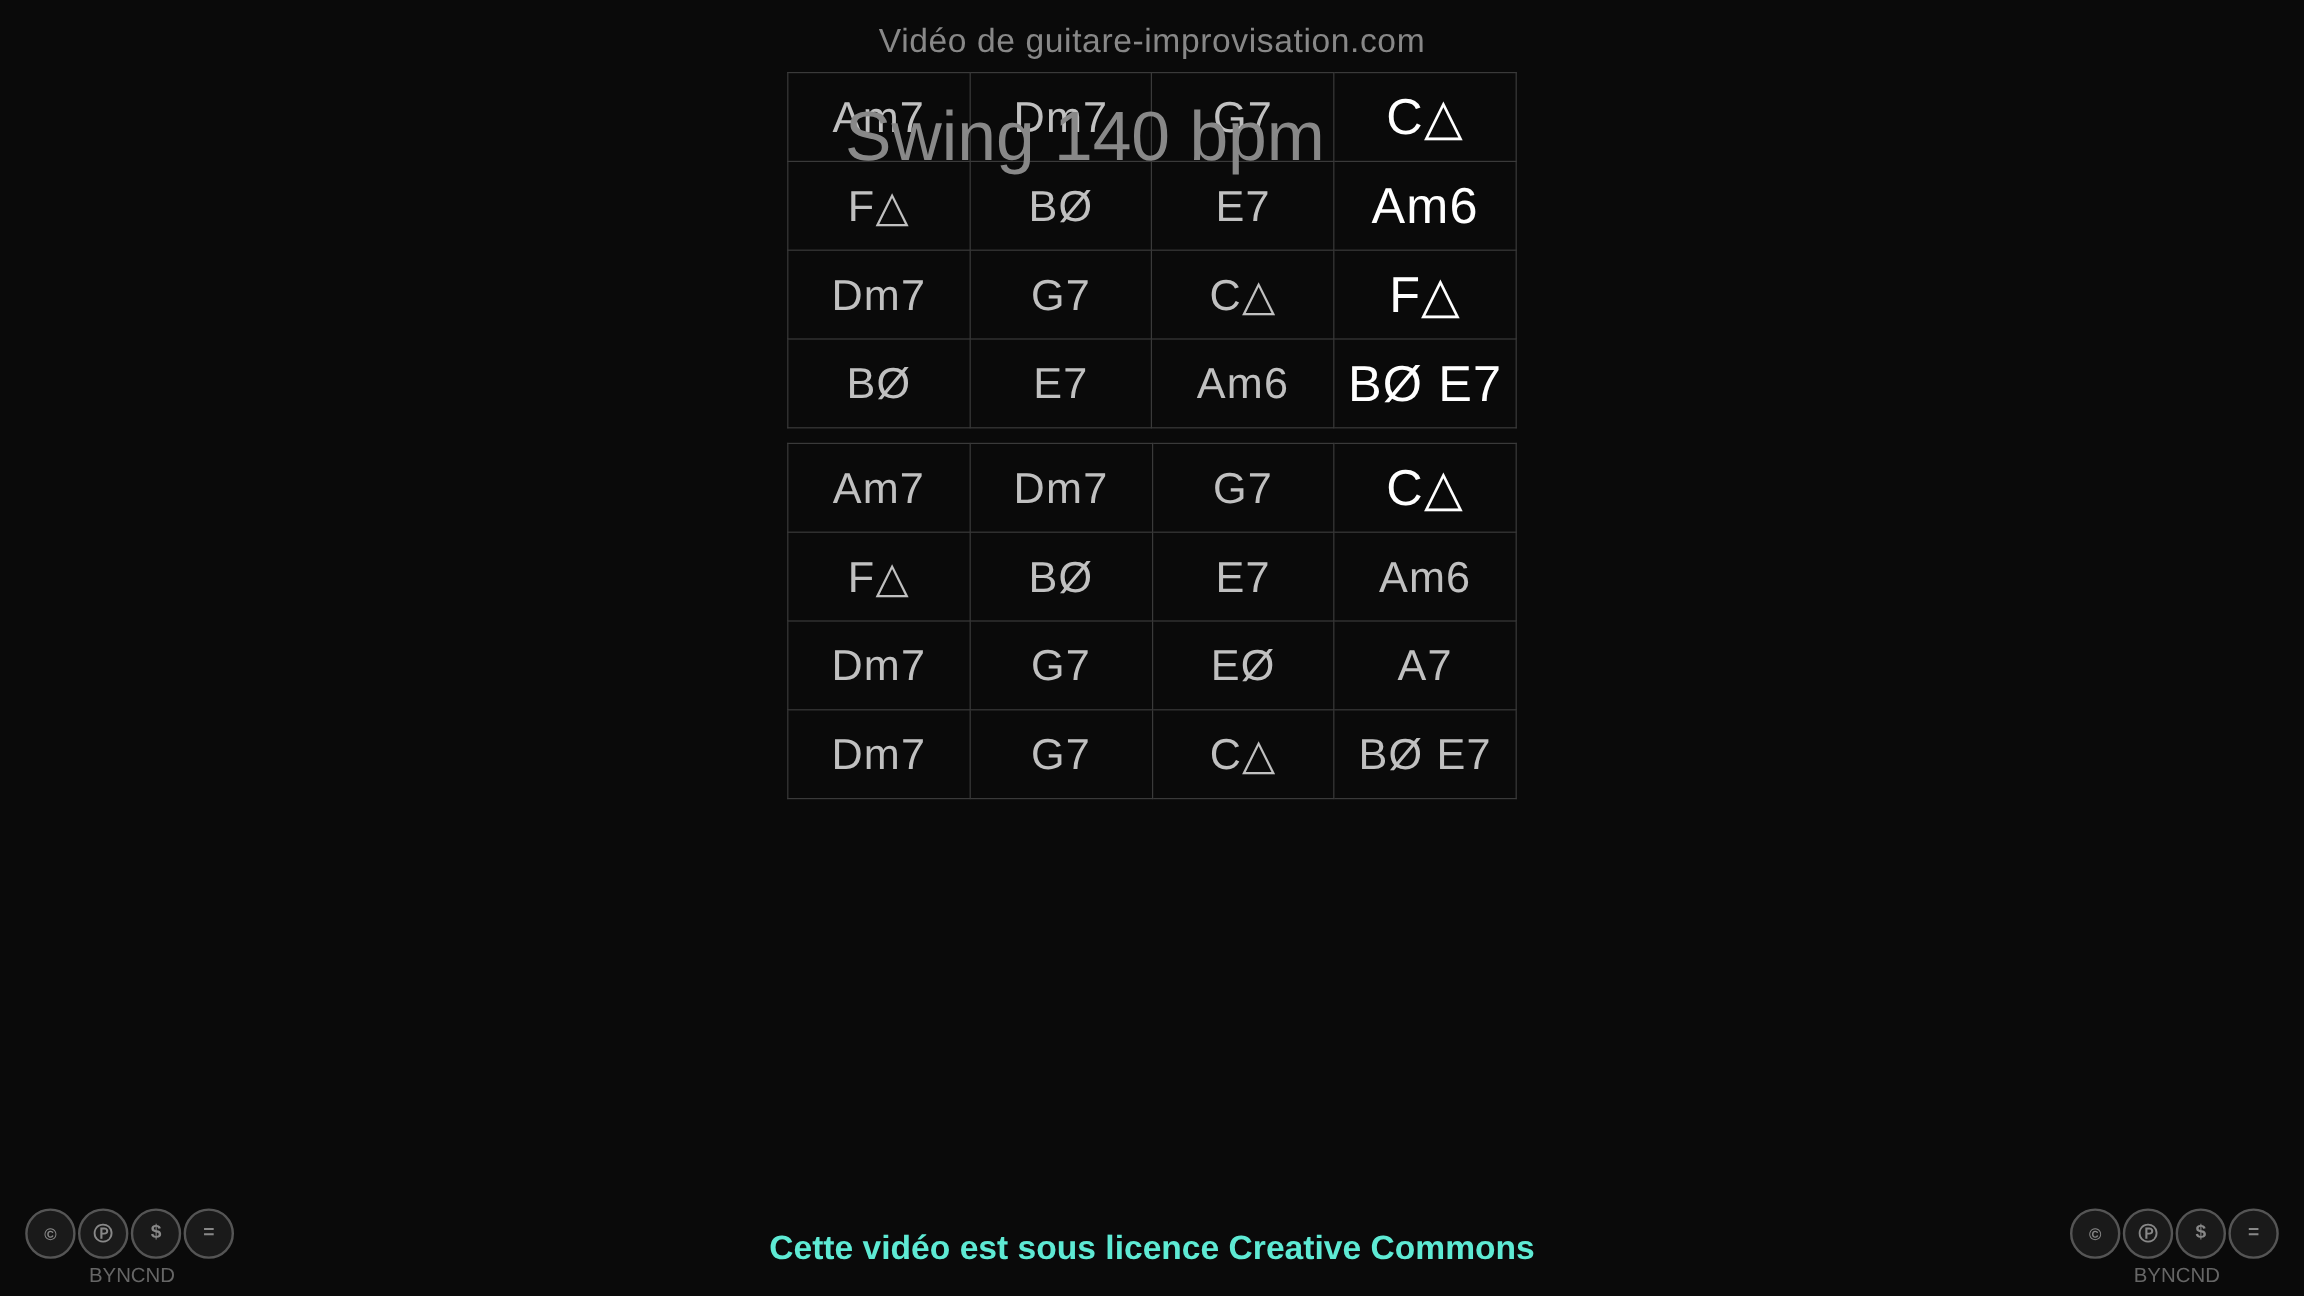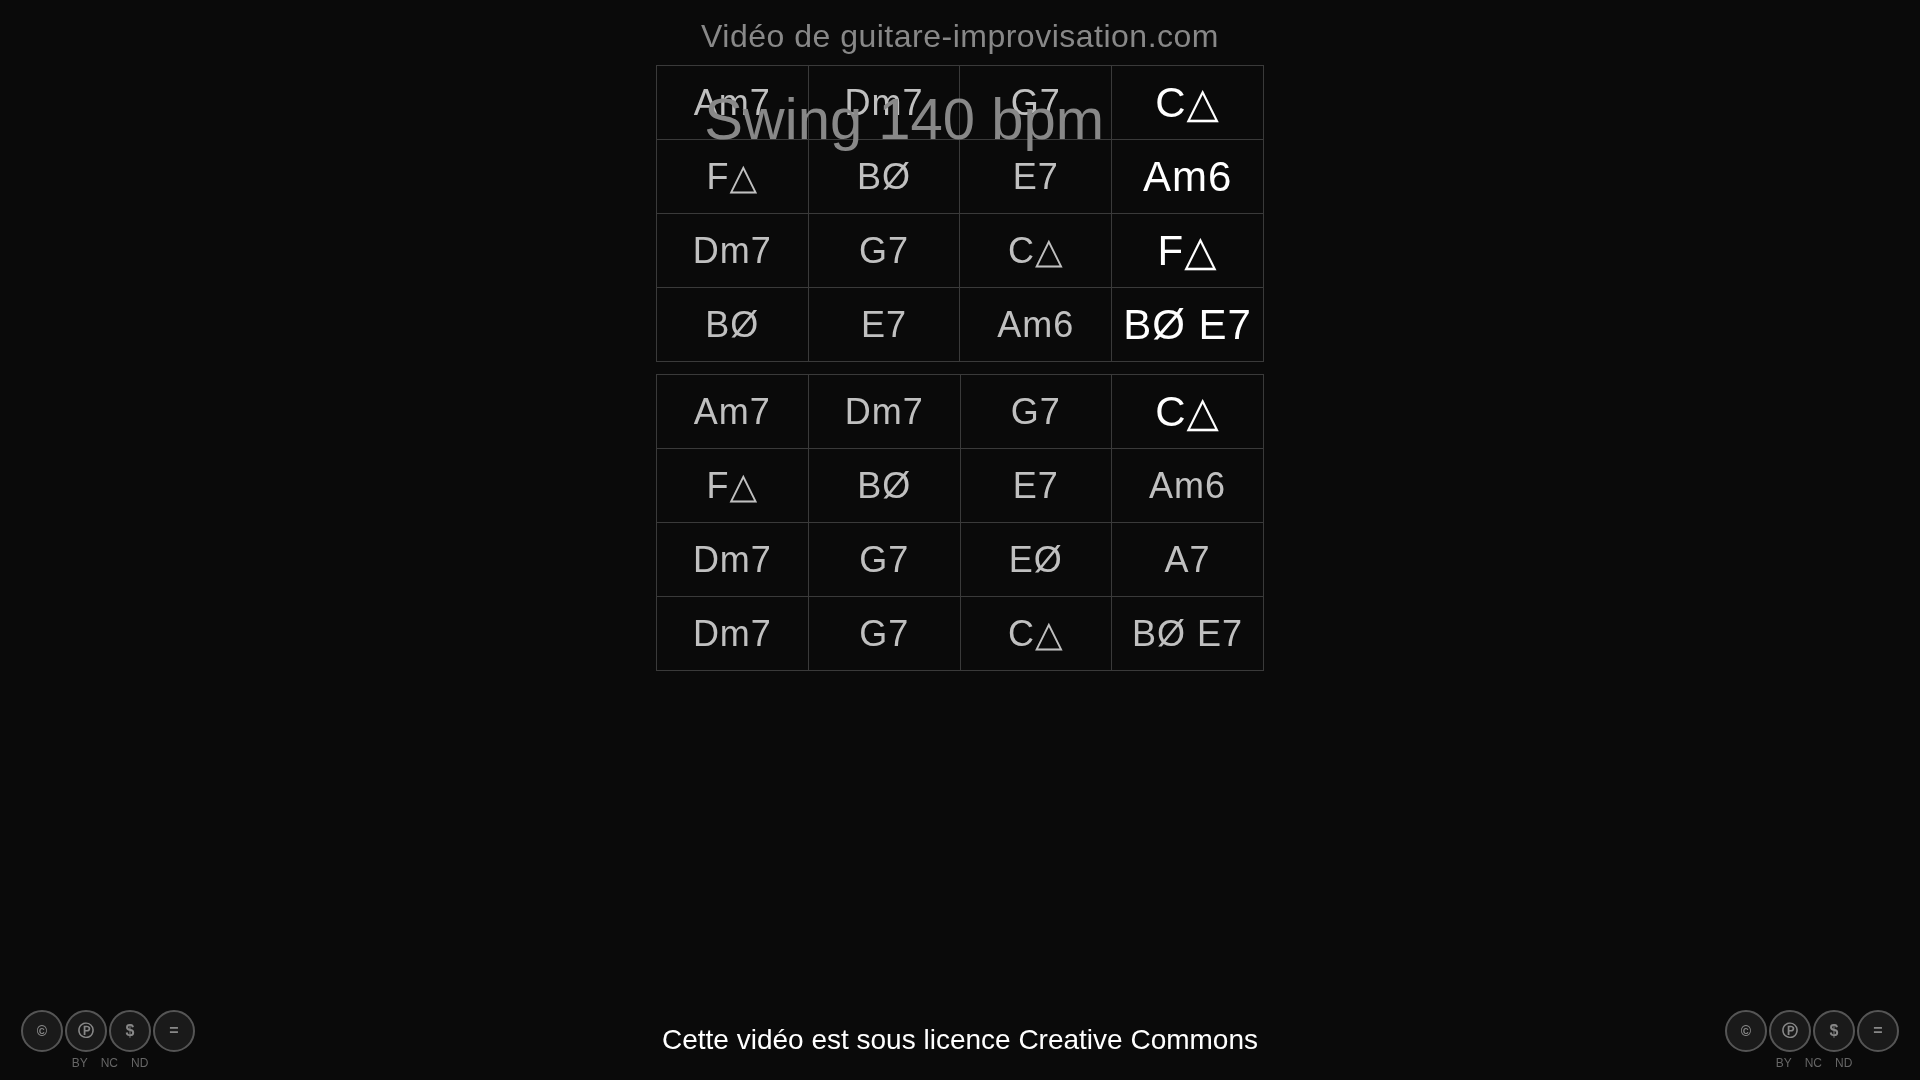--- a/index.html
+++ b/index.html
@@ -17,21 +17,21 @@
       color: #c8c8c8;
       position: relative;
     }
 
     .header {
       text-align: center;
       padding-top: 18px;
     }
 
     .subtitle {
-      font-size: 32px;
+      font-size: 28px;
       color: #888;
       font-weight: 300;
       letter-spacing: 0.5px;
     }
 
     .title {
       font-size: 100px;
       font-weight: 300;
       color: #e0e0e0;
       letter-spacing: -1px;
@@ -92,22 +92,22 @@
       right: 0;
       height: 80px;
       display: flex;
       align-items: center;
       justify-content: space-between;
       padding: 0 20px;
     }
 
     .footer-text {
       font-size: 28px;
-      color: #ffffff;
-      font-weight: 400;
+      color: #5eead4;
+      font-weight: 700;
       flex: 1;
       text-align: center;
     }
 
     .cc-badge {
       display: flex;
       flex-direction: column;
       align-items: center;
       gap: 2px;
     }
@@ -128,22 +128,22 @@
       justify-content: center;
       font-size: 16px;
       color: #888;
       background: #1a1a1a;
       font-weight: bold;
       margin: 0 1px;
     }
 
     .cc-labels {
       display: flex;
-      gap: 13px;
-      font-size: 12px;
+      gap: 0;
+      font-size: 17px;
       color: #666;
       margin-top: 2px;
       padding-left: 4px;
     }
 
     .outer-wrapper {
       display: flex;
       flex-direction: column;
       align-items: center;
     }

